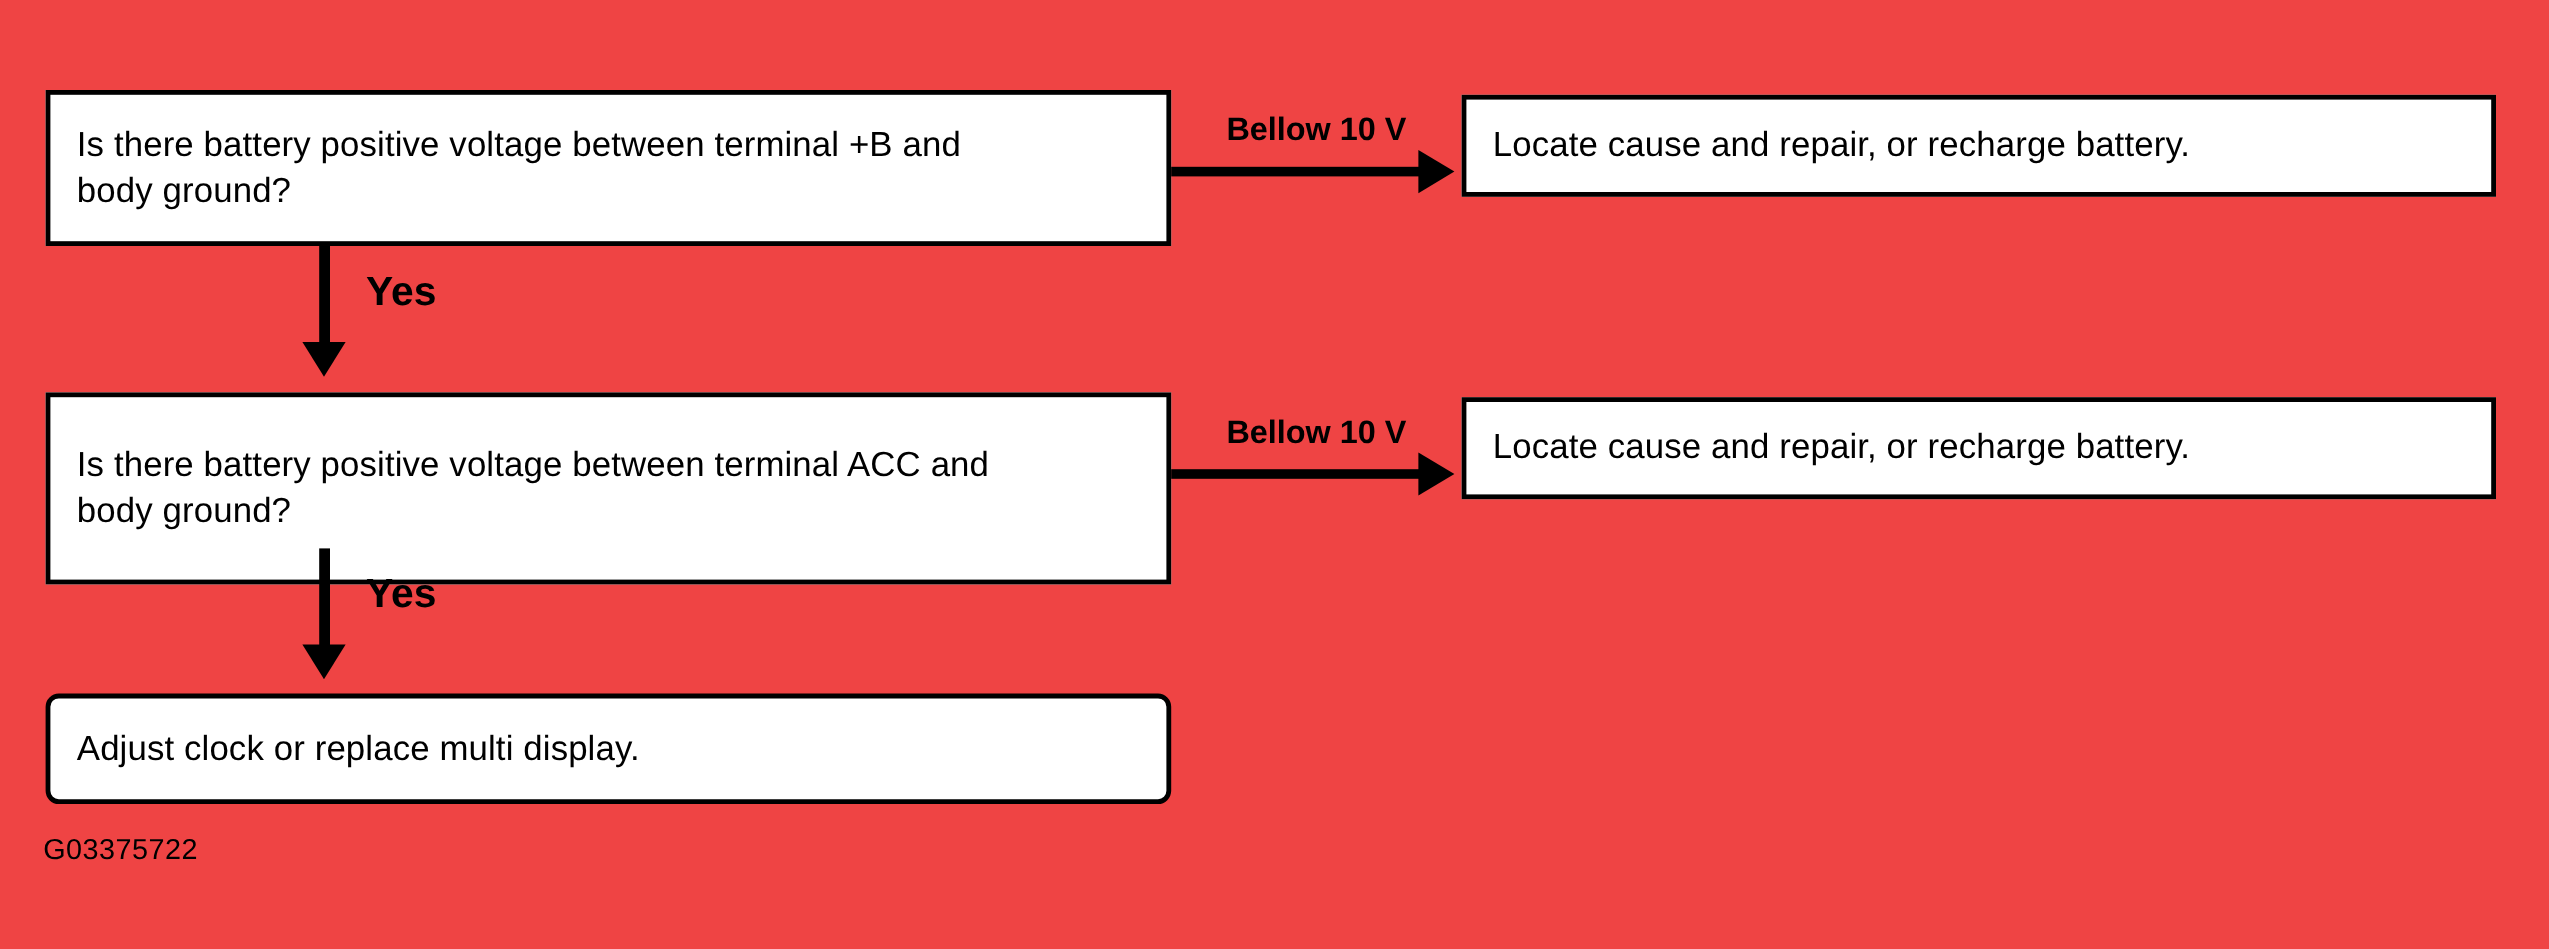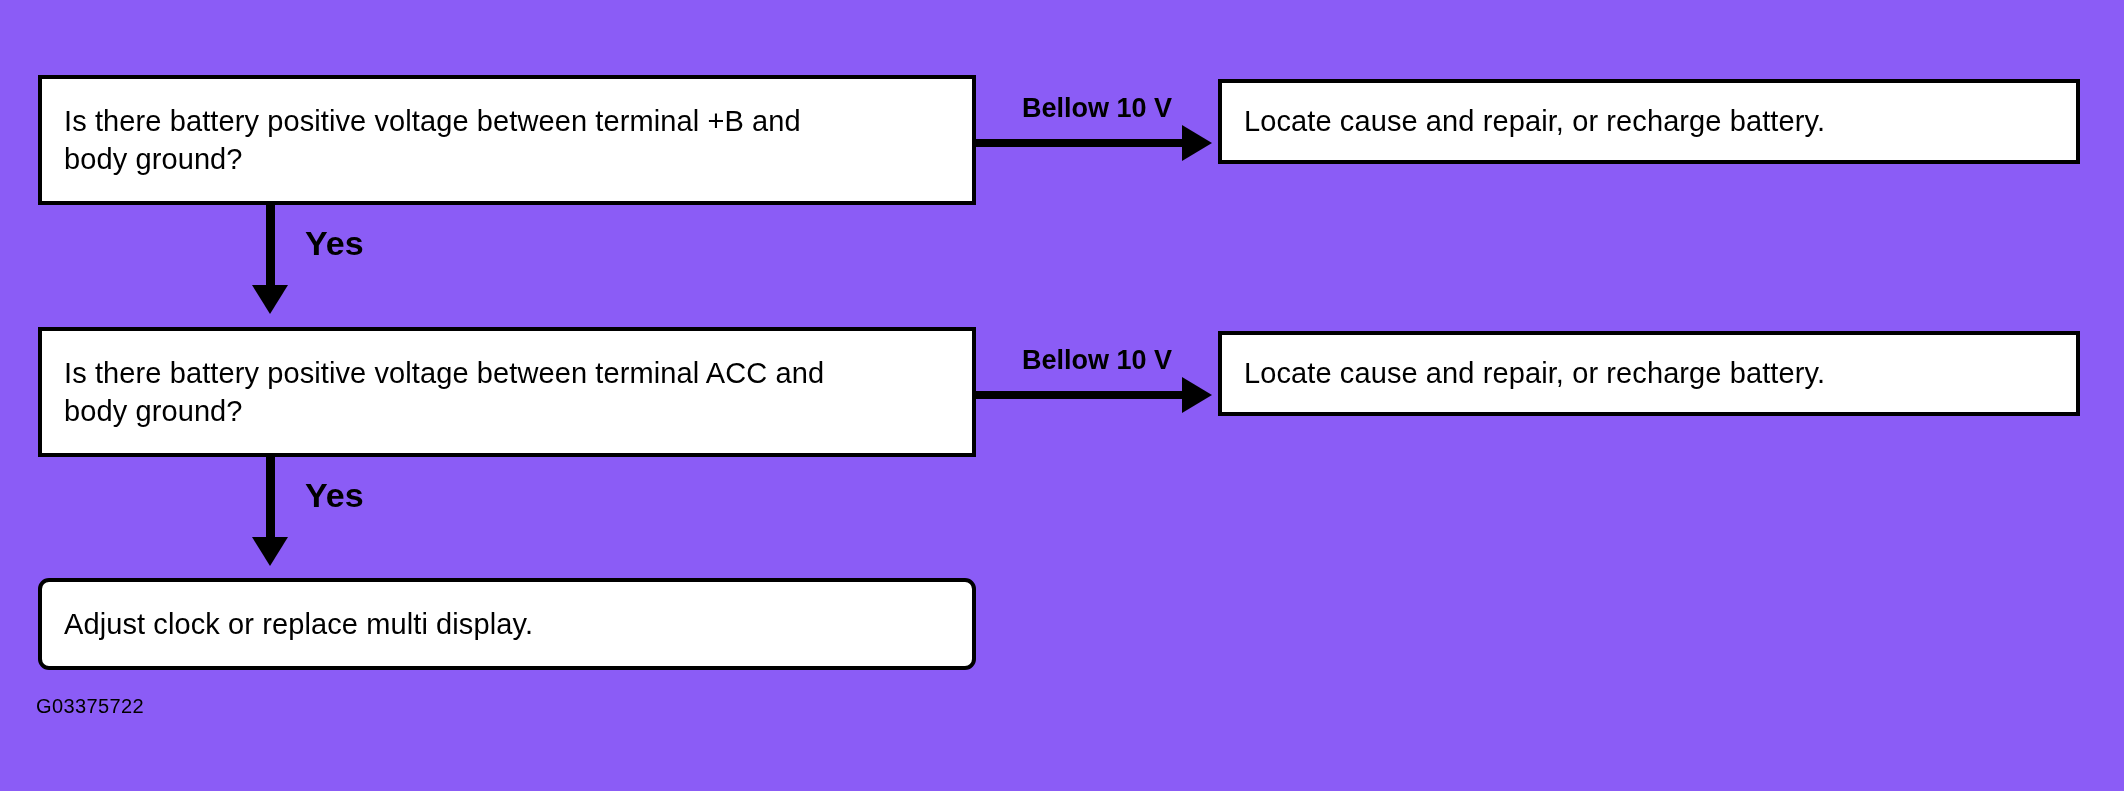--- a/index.html
+++ b/index.html
@@ -8,21 +8,21 @@
     background: #ffffff;
   }
   body {
     font-family: "Liberation Sans", sans-serif;
     color: #000000;
   }
   #canvas {
     position: relative;
     width: 2124px;
     height: 791px;
-    background: #8b5cf6;
+    background: #ef4444;
     overflow: hidden;
   }
   .box {
     position: absolute;
     box-sizing: border-box;
     border: 4px solid #000000;
     background: #ffffff;
     display: flex;
     align-items: center;
     padding: 0 22px;
@@ -30,21 +30,21 @@
   .box .box-text {
     font-size: 29px;
     line-height: 1.32;
     letter-spacing: 0.1px;
     color: #000000;
     white-space: pre-line;
   }
   
   #box-q1 { left: 38px;  top: 75px;  width: 938px; height: 130px; }
   #box-r1 { left: 1218px; top: 79px;  width: 862px; height: 85px;  }
-  #box-q2 { left: 38px;  top: 327px; width: 938px; height: 130px; }
+  #box-q2 { left: 38px;  top: 327px; width: 938px; height: 160px; }
   #box-r2 { left: 1218px; top: 331px; width: 862px; height: 85px;  }
   #box-a  { left: 38px;  top: 578px; width: 938px; height: 92px; border-radius: 11px;  }
 
   
   .v-shaft {
     position: absolute;
     width: 9px;
     background: #000000;
   }
   #v1-shaft { left: 266px; top: 205px; height: 82px; }
@@ -95,21 +95,21 @@
   }
   #lbl-yes-1 { left: 305px; top: 224px; }
   #lbl-yes-2 { left: 305px; top: 476px; }
   #lbl-below-1 { left: 1022px; top: 93px; }
   #lbl-below-2 { left: 1022px; top: 345px; }
 
   #figure-id {
     position: absolute;
     left: 36px;
     top: 695px;
-    font-size: 20px;
+    font-size: 24px;
     letter-spacing: 0.4px;
     color: #000000;
   }
 </style>
 </head>
 <body>
 
 <div id="canvas">
 
   <div class="box" id="box-q1">

